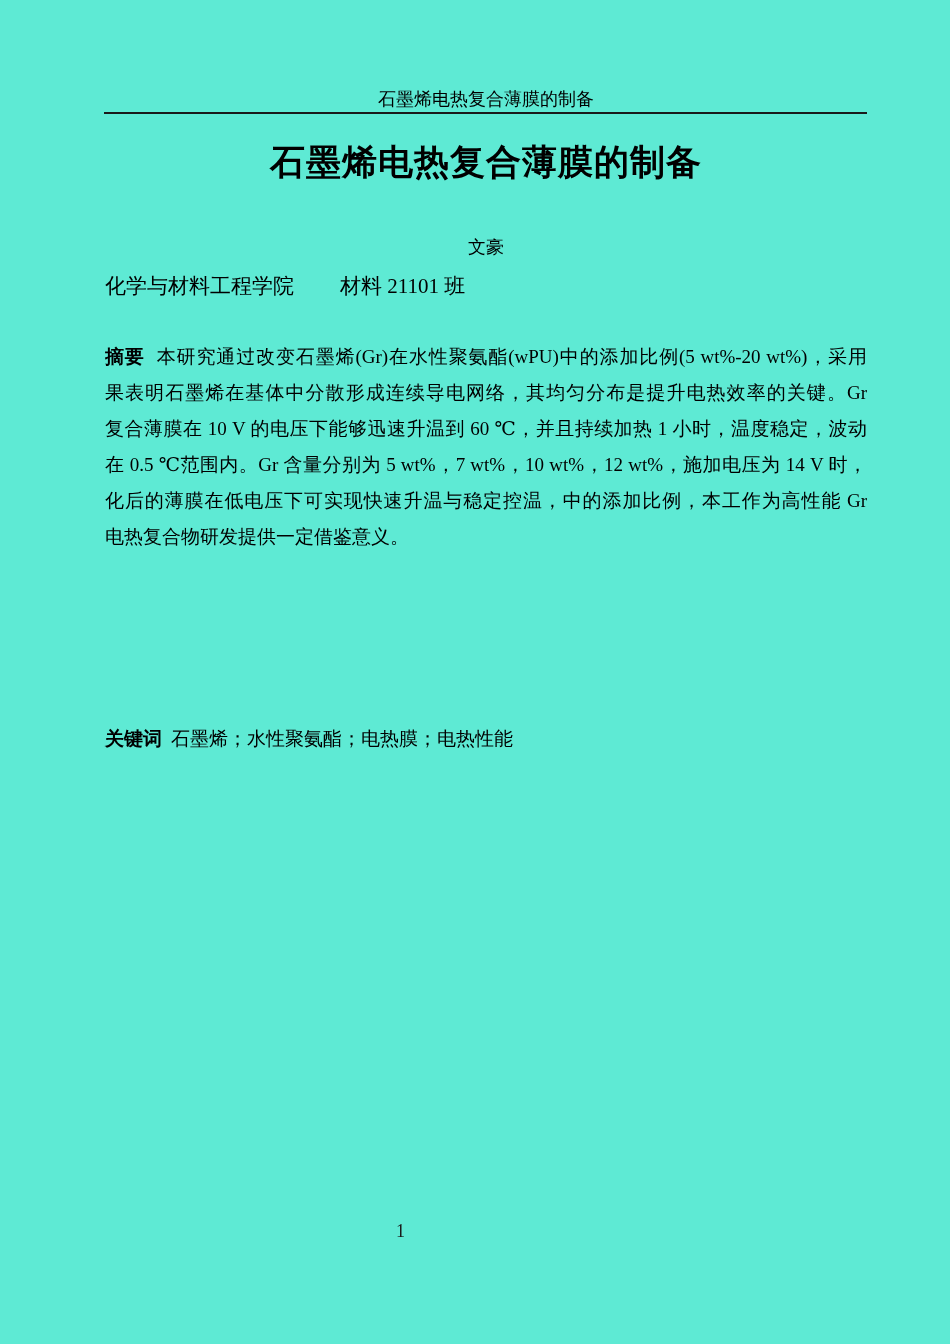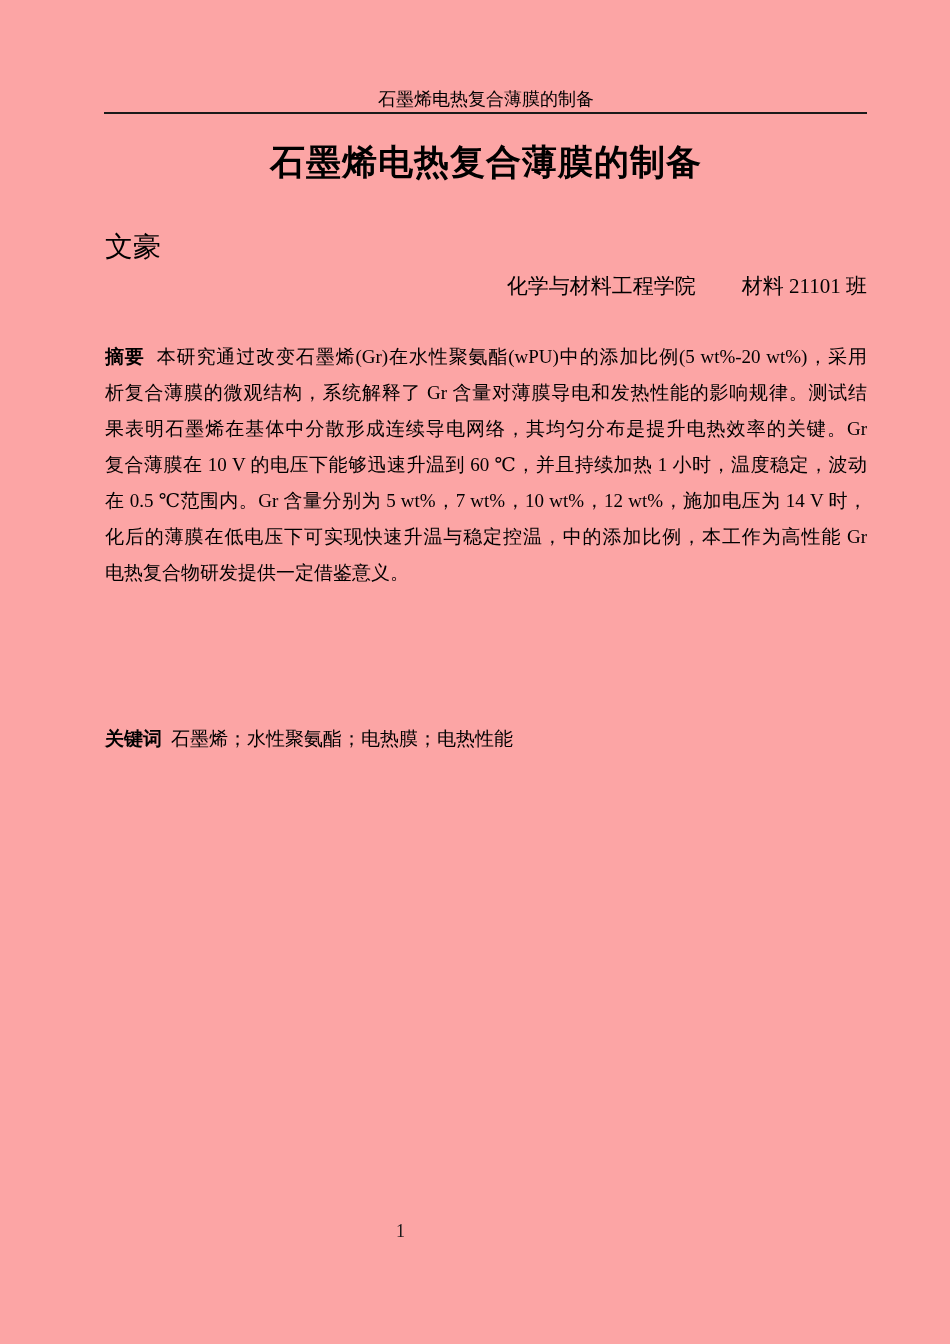--- a/index.html
+++ b/index.html
@@ -1,21 +1,21 @@
 <!DOCTYPE html>
 <html><head>
 <meta charset="utf-8">
 <style>
   * { margin: 0; padding: 0; box-sizing: border-box; }
   html, body { background: #ffffff; }
   .page {
     position: relative;
     width: 950px;
     height: 1344px;
-    background: #fca5a5;
+    background: #5eead4;
     color: #000000;
     font-family: "Liberation Serif", "DejaVu Serif", serif;
     overflow: hidden;
   }
   
   .running-header {
     position: absolute;
     top: 89px; left: 105px; width: 762px;
     text-align: center;
     font-size: 18px;
@@ -35,27 +35,28 @@
     font-family: "Liberation Sans", "DejaVu Sans", sans-serif;
     font-weight: 700;
     font-size: 35px;
     line-height: 60px;
     letter-spacing: 1px;
     color: #000;
   }
   .author {
     position: absolute;
     top: 233px; left: 105px; width: 762px;
-    font-size: 28px;
+    text-align: center;
+    font-size: 18px;
     line-height: 28px;
   }
   .affiliation {
     position: absolute;
     top: 269px; left: 105px; width: 762px;
-    text-align: right;
+    text-align: left;
     font-size: 21px;
     line-height: 34px;
   }
   .aff-gap { display: inline-block; width: 46px; }
   
   .abstract {
     position: absolute;
     top: 339px; left: 105px; width: 762px;
     font-size: 19px;
   }
@@ -104,21 +105,20 @@
   <div class="doc-title">石墨烯电热复合薄膜的制备</div>
 
   <div class="author">文豪</div>
 
   <div class="affiliation">
     <span>化学与材料工程学院</span><span class="aff-gap"></span><span>材料 21101 班</span>
   </div>
 
   <div class="abstract">
     <div class="jline"><span class="bold-label">摘要</span><span>本研究通过改变石墨烯(Gr)在水性聚氨酯(wPU)中的添加比例(5 wt%-20 wt%)，采用</span></div>
-    <div class="jline">析复合薄膜的微观结构，系统解释了 Gr 含量对薄膜导电和发热性能的影响规律。测试结</div>
     <div class="jline">果表明石墨烯在基体中分散形成连续导电网络，其均匀分布是提升电热效率的关键。Gr</div>
     <div class="jline">复合薄膜在 10 V 的电压下能够迅速升温到 60 ℃，并且持续加热 1 小时，温度稳定，波动</div>
     <div class="jline">在 0.5 ℃范围内。Gr 含量分别为 5 wt%，7 wt%，10 wt%，12 wt%，施加电压为 14 V 时，电</div>
     <div class="jline">化后的薄膜在低电压下可实现快速升温与稳定控温，中的添加比例，本工作为高性能 Gr</div>
     <div class="jline jline-last">电热复合物研发提供一定借鉴意义。</div>
   </div>
 
   <div class="keywords">
     <span class="bold-label">关键词</span><span>石墨烯；水性聚氨酯；电热膜；电热性能</span>
   </div>

